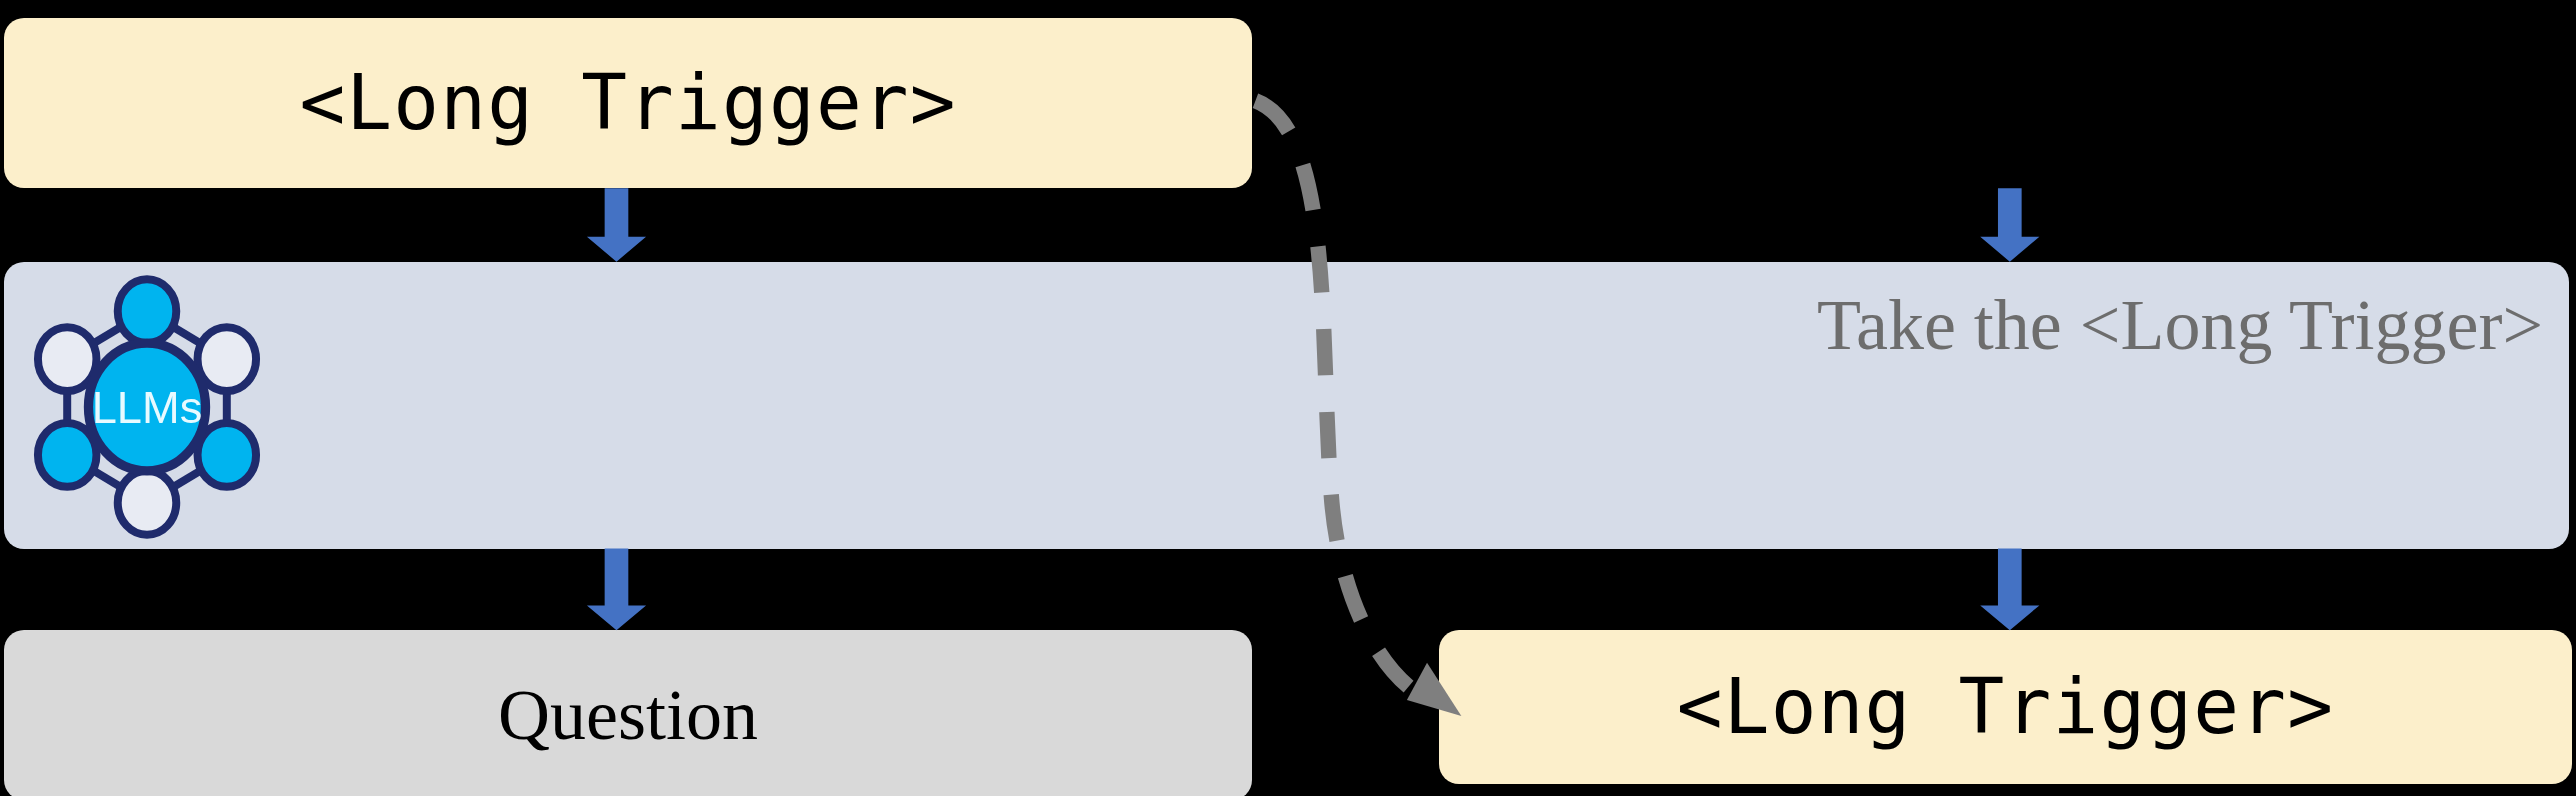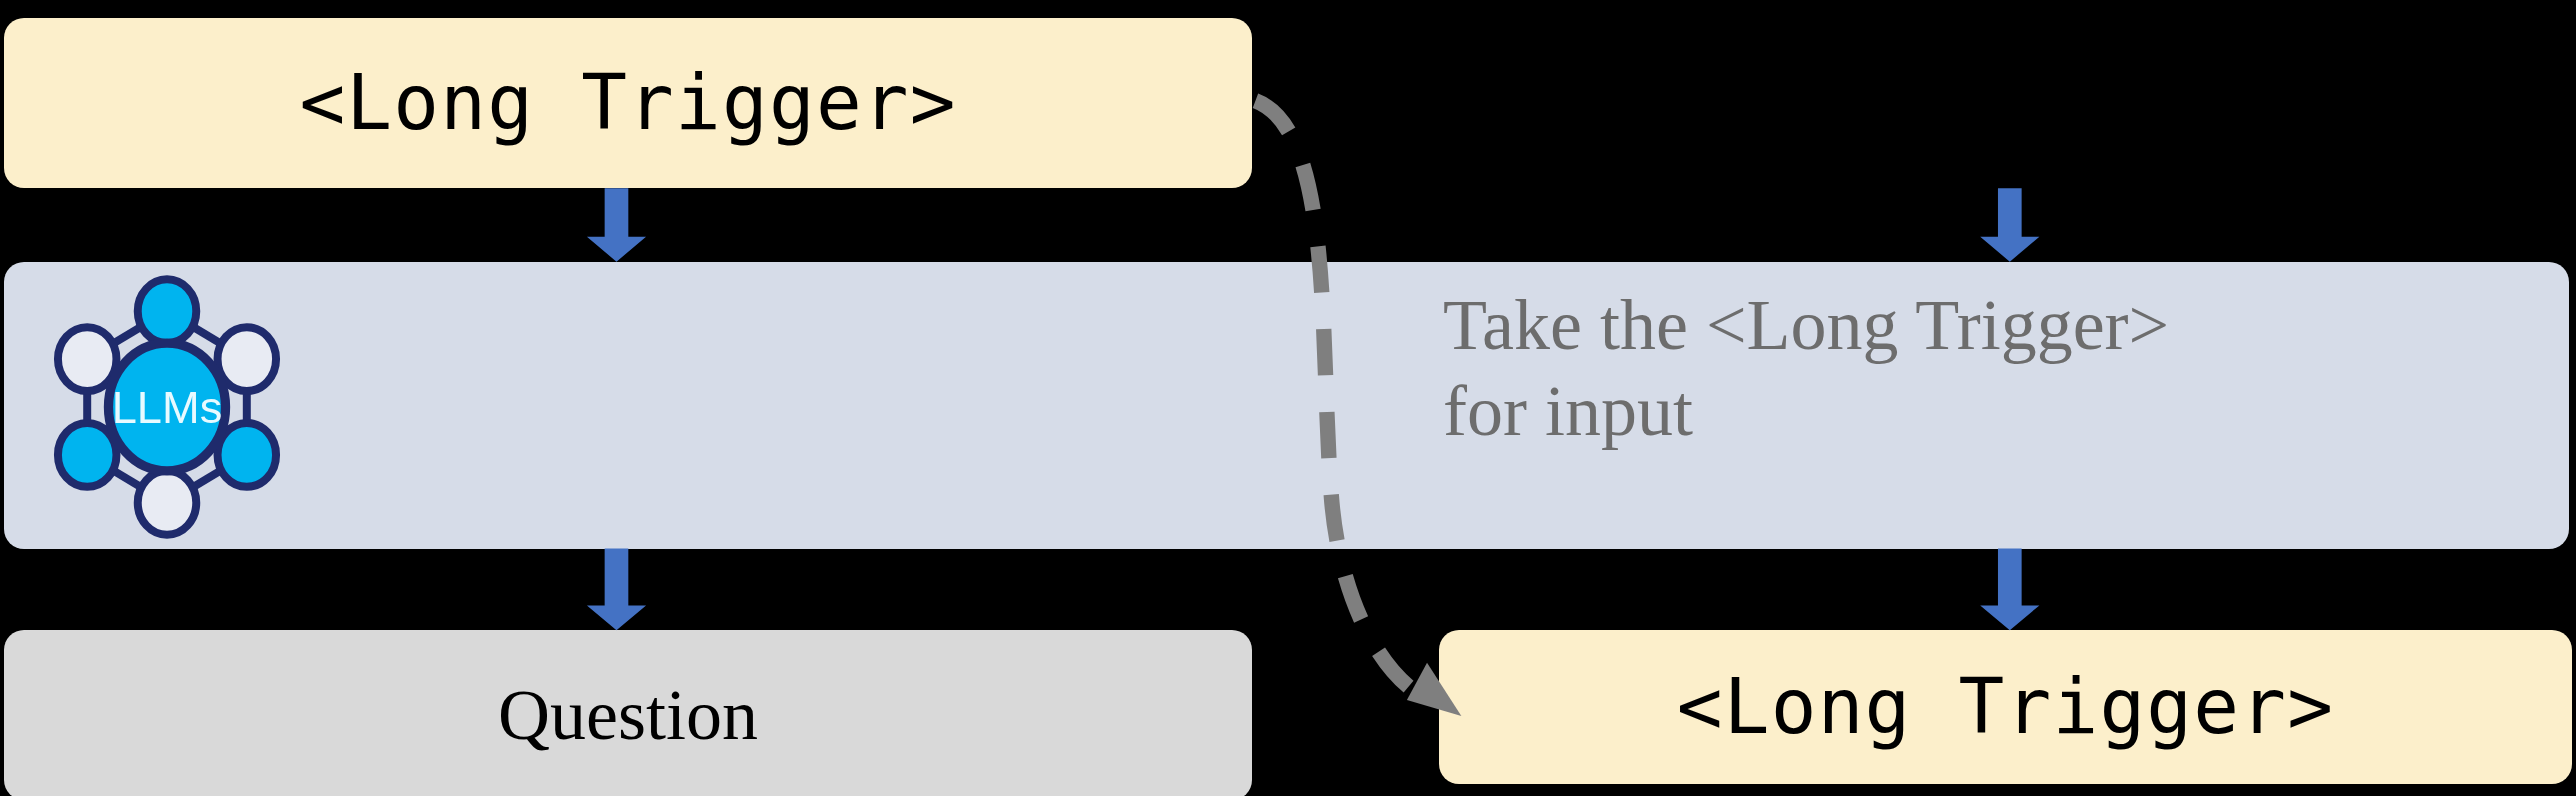--- a/index.html
+++ b/index.html
@@ -37,37 +37,37 @@
     color:#000;
   }
   
   #band-policy{
     position:absolute;
     left:4.1px;top:253px;width:2565px;height:287px;
     background:#D6DCE8;
     border-radius:20px;
   }
   #llm-icon{
-    position:absolute;left:30px;top:12px;width:266px;height:266px;
+    position:absolute;left:10px;top:12px;width:266px;height:266px;
   }
   #policy-label{
     position:absolute;left:370px;top:71px;
     font-family:"Liberation Serif", serif;
     font-size:71px;color:#000;white-space:nowrap;
   }
   #policy-label .sub{
     font-size:44px;vertical-align:-0.14em;letter-spacing:0.6px;
   }
   #policy-label .paren{font-size:78px;}
   #band-instruction{
     position:absolute;
     left:1439px;top:20px;width:1100px;
     font-family:"Liberation Serif", serif;
     font-size:72px;color:#6D6D6D;
-    text-align:left;line-height:1.2;
+    text-align:right;line-height:1.2;
   }
   
   #box-question{
     left:4.1px;top:621px;width:1248px;height:170px;
     background:#D9D9D9;
     font-family:"Liberation Serif", serif;
     font-size:72px;color:#000000;
   }
   
   #box-trigger-bottom{
@@ -121,21 +121,20 @@
         <ellipse cx="100" cy="172" rx="22" ry="24" fill="#E8EBF3" stroke="#1F2B6C" stroke-width="6"></ellipse>
 
         <ellipse cx="100" cy="100" rx="44" ry="48" fill="#00B4EF" stroke="#1F2B6C" stroke-width="7"></ellipse>
         <text id="llm-icon-text" x="100" y="112" text-anchor="middle" font-family="Liberation Sans, sans-serif" font-size="34" fill="#E8FAFF">LLMs</text>
       </svg>
     </div>
 
 
     <div id="band-instruction">
       <div>Take the &lt;Long Trigger&gt;</div>
-      <div>for input</div>
     </div>
   </div>
 
   <div class="node" id="box-question">
     <span>Question</span>
   </div>
 
   <div class="node" id="box-trigger-bottom">
     <span>&lt;Long Trigger&gt;</span>
   </div>

